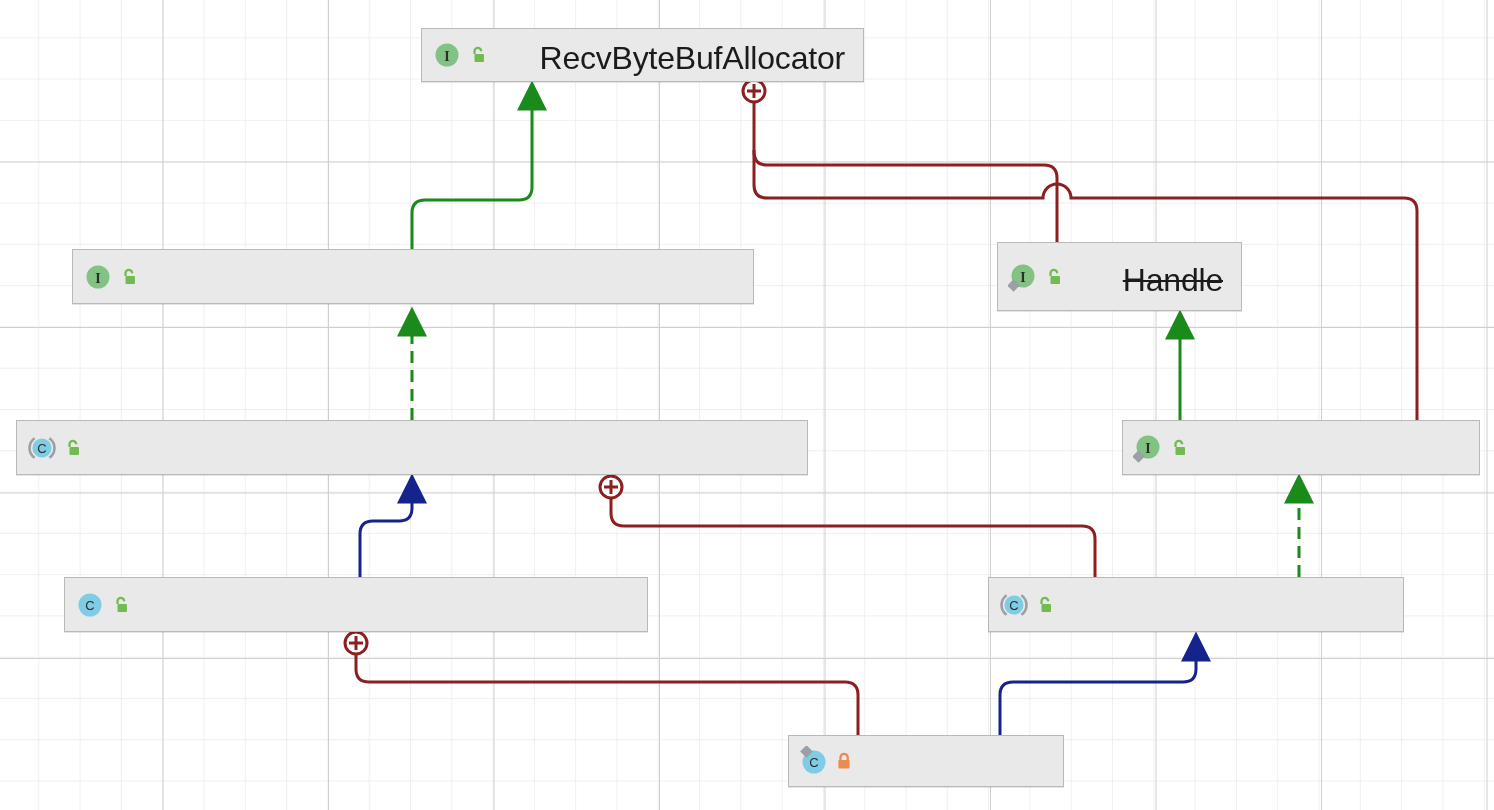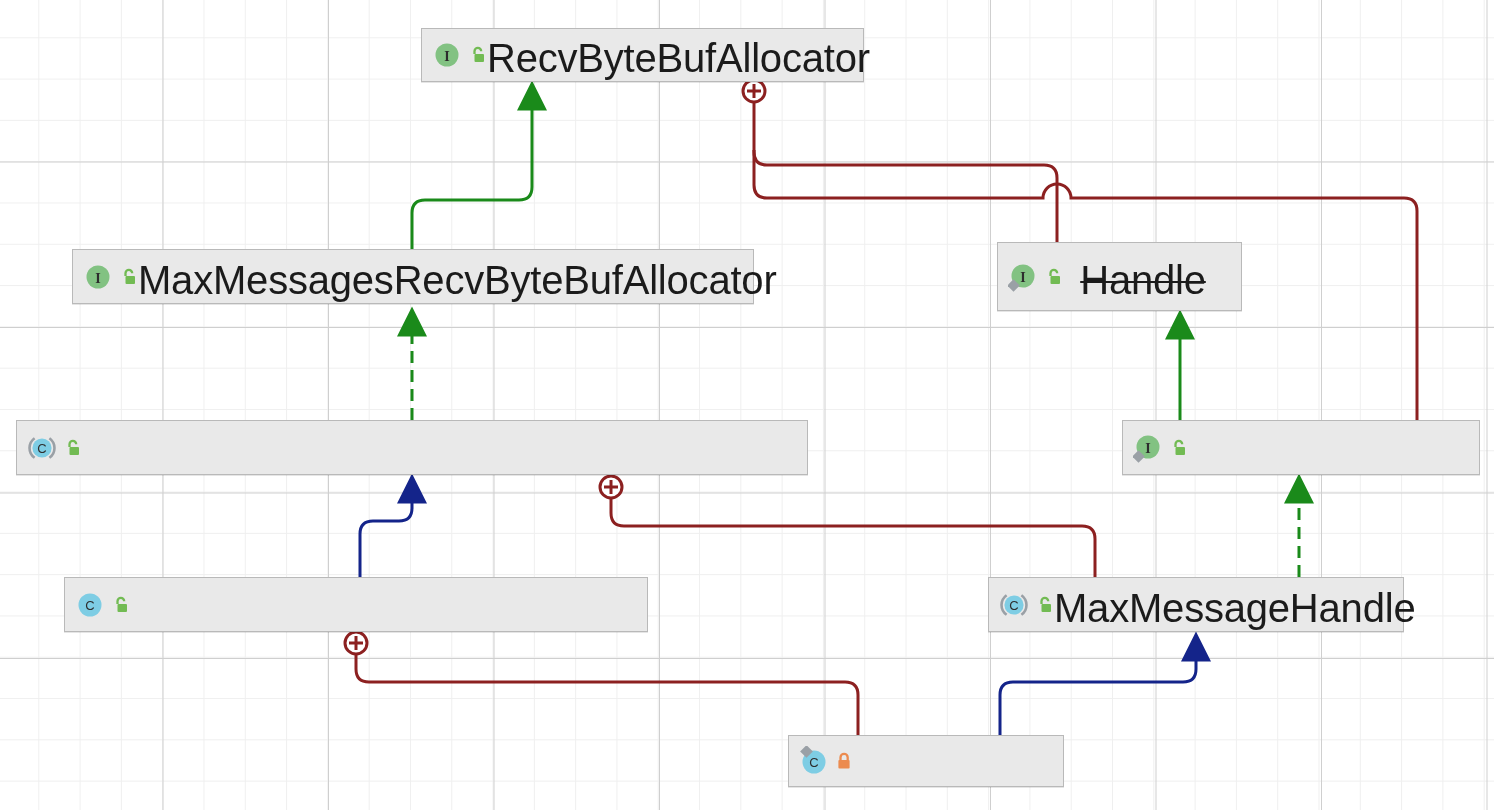--- a/index.html
+++ b/index.html
@@ -46,22 +46,22 @@
     padding-left: 10px;
     padding-right: 14px;
   }
   .node-icons {
     display: flex;
     align-items: center;
     flex: 0 0 auto;
   }
   .node-label {
     flex: 1 1 auto;
-    text-align: center;
-    font-size: 40px;
+    text-align: right;
+    font-size: 32px;
     color: #1b1b1b;
     letter-spacing: -0.2px;
     white-space: nowrap;
     line-height: 1;
     padding-right: 4px;
     margin-top: 6px;
   }
   .node-label.deprecated {
     text-decoration: line-through;
     text-decoration-thickness: 2px;
@@ -153,21 +153,20 @@
     <span class="node-icons">
       <svg class="icon-type" viewBox="0 0 30 30">
         <circle cx="15" cy="15" r="11.5" fill="#82c282"></circle>
         <text x="15" y="20.5" text-anchor="middle" font-family="'Liberation Serif', serif" font-size="14" font-weight="bold" fill="#2d2d2d">I</text>
       </svg>
       <svg class="icon-lock" viewBox="0 0 20 20">
         <path d="M7.5 9 V6.2 A3.3 3.3 0 0 1 14.2 6.2" fill="none" stroke="#72bb53" stroke-width="2.3"></path>
         <rect x="7.5" y="9" width="9.5" height="8" rx="1" fill="#72bb53"></rect>
       </svg>
     </span>
-    <span class="node-label">MaxMessagesRecvByteBufAllocator</span>
   </div>
 
   <div class="uml-node" style="left:997px; top:242px; width:245px; height:69px;">
     <span class="node-icons">
       <svg class="icon-type" viewBox="0 0 30 30">
         <circle cx="15" cy="14" r="11.5" fill="#82c282"></circle>
         <text x="15" y="19.5" text-anchor="middle" font-family="'Liberation Serif', serif" font-size="14" font-weight="bold" fill="#2d2d2d">I</text>
         <g>
           <rect x="1" y="19" width="9" height="9" fill="#9aa0a6" transform="rotate(45 5.5 23.5)"></rect>
         </g>
@@ -230,21 +229,20 @@
         <path d="M7.6 5.2 A12 12 0 0 0 7.6 24.8" fill="none" stroke="#9aa0a6" stroke-width="2.6"></path>
         <path d="M22.4 5.2 A12 12 0 0 1 22.4 24.8" fill="none" stroke="#9aa0a6" stroke-width="2.6"></path>
         <circle cx="15" cy="15" r="9.6" fill="#7ecde4"></circle>
         <text x="15" y="20" text-anchor="middle" font-family="'Liberation Sans', sans-serif" font-size="13" fill="#2d2d2d">C</text>
       </svg>
       <svg class="icon-lock" viewBox="0 0 20 20">
         <path d="M7.5 9 V6.2 A3.3 3.3 0 0 1 14.2 6.2" fill="none" stroke="#72bb53" stroke-width="2.3"></path>
         <rect x="7.5" y="9" width="9.5" height="8" rx="1" fill="#72bb53"></rect>
       </svg>
     </span>
-    <span class="node-label">MaxMessageHandle</span>
   </div>
 
   <div class="uml-node" style="left:788px; top:735px; width:276px; height:52px;">
     <span class="node-icons">
       <svg class="icon-type" viewBox="0 0 30 30">
         <circle cx="15" cy="16" r="11.5" fill="#7ecde4"></circle>
         <text x="15" y="21" text-anchor="middle" font-family="'Liberation Sans', sans-serif" font-size="13" fill="#2d2d2d">C</text>
         <g>
           <rect x="3" y="1" width="9" height="9" fill="#9aa0a6" transform="rotate(45 7.5 5.5)"></rect>
         </g>

